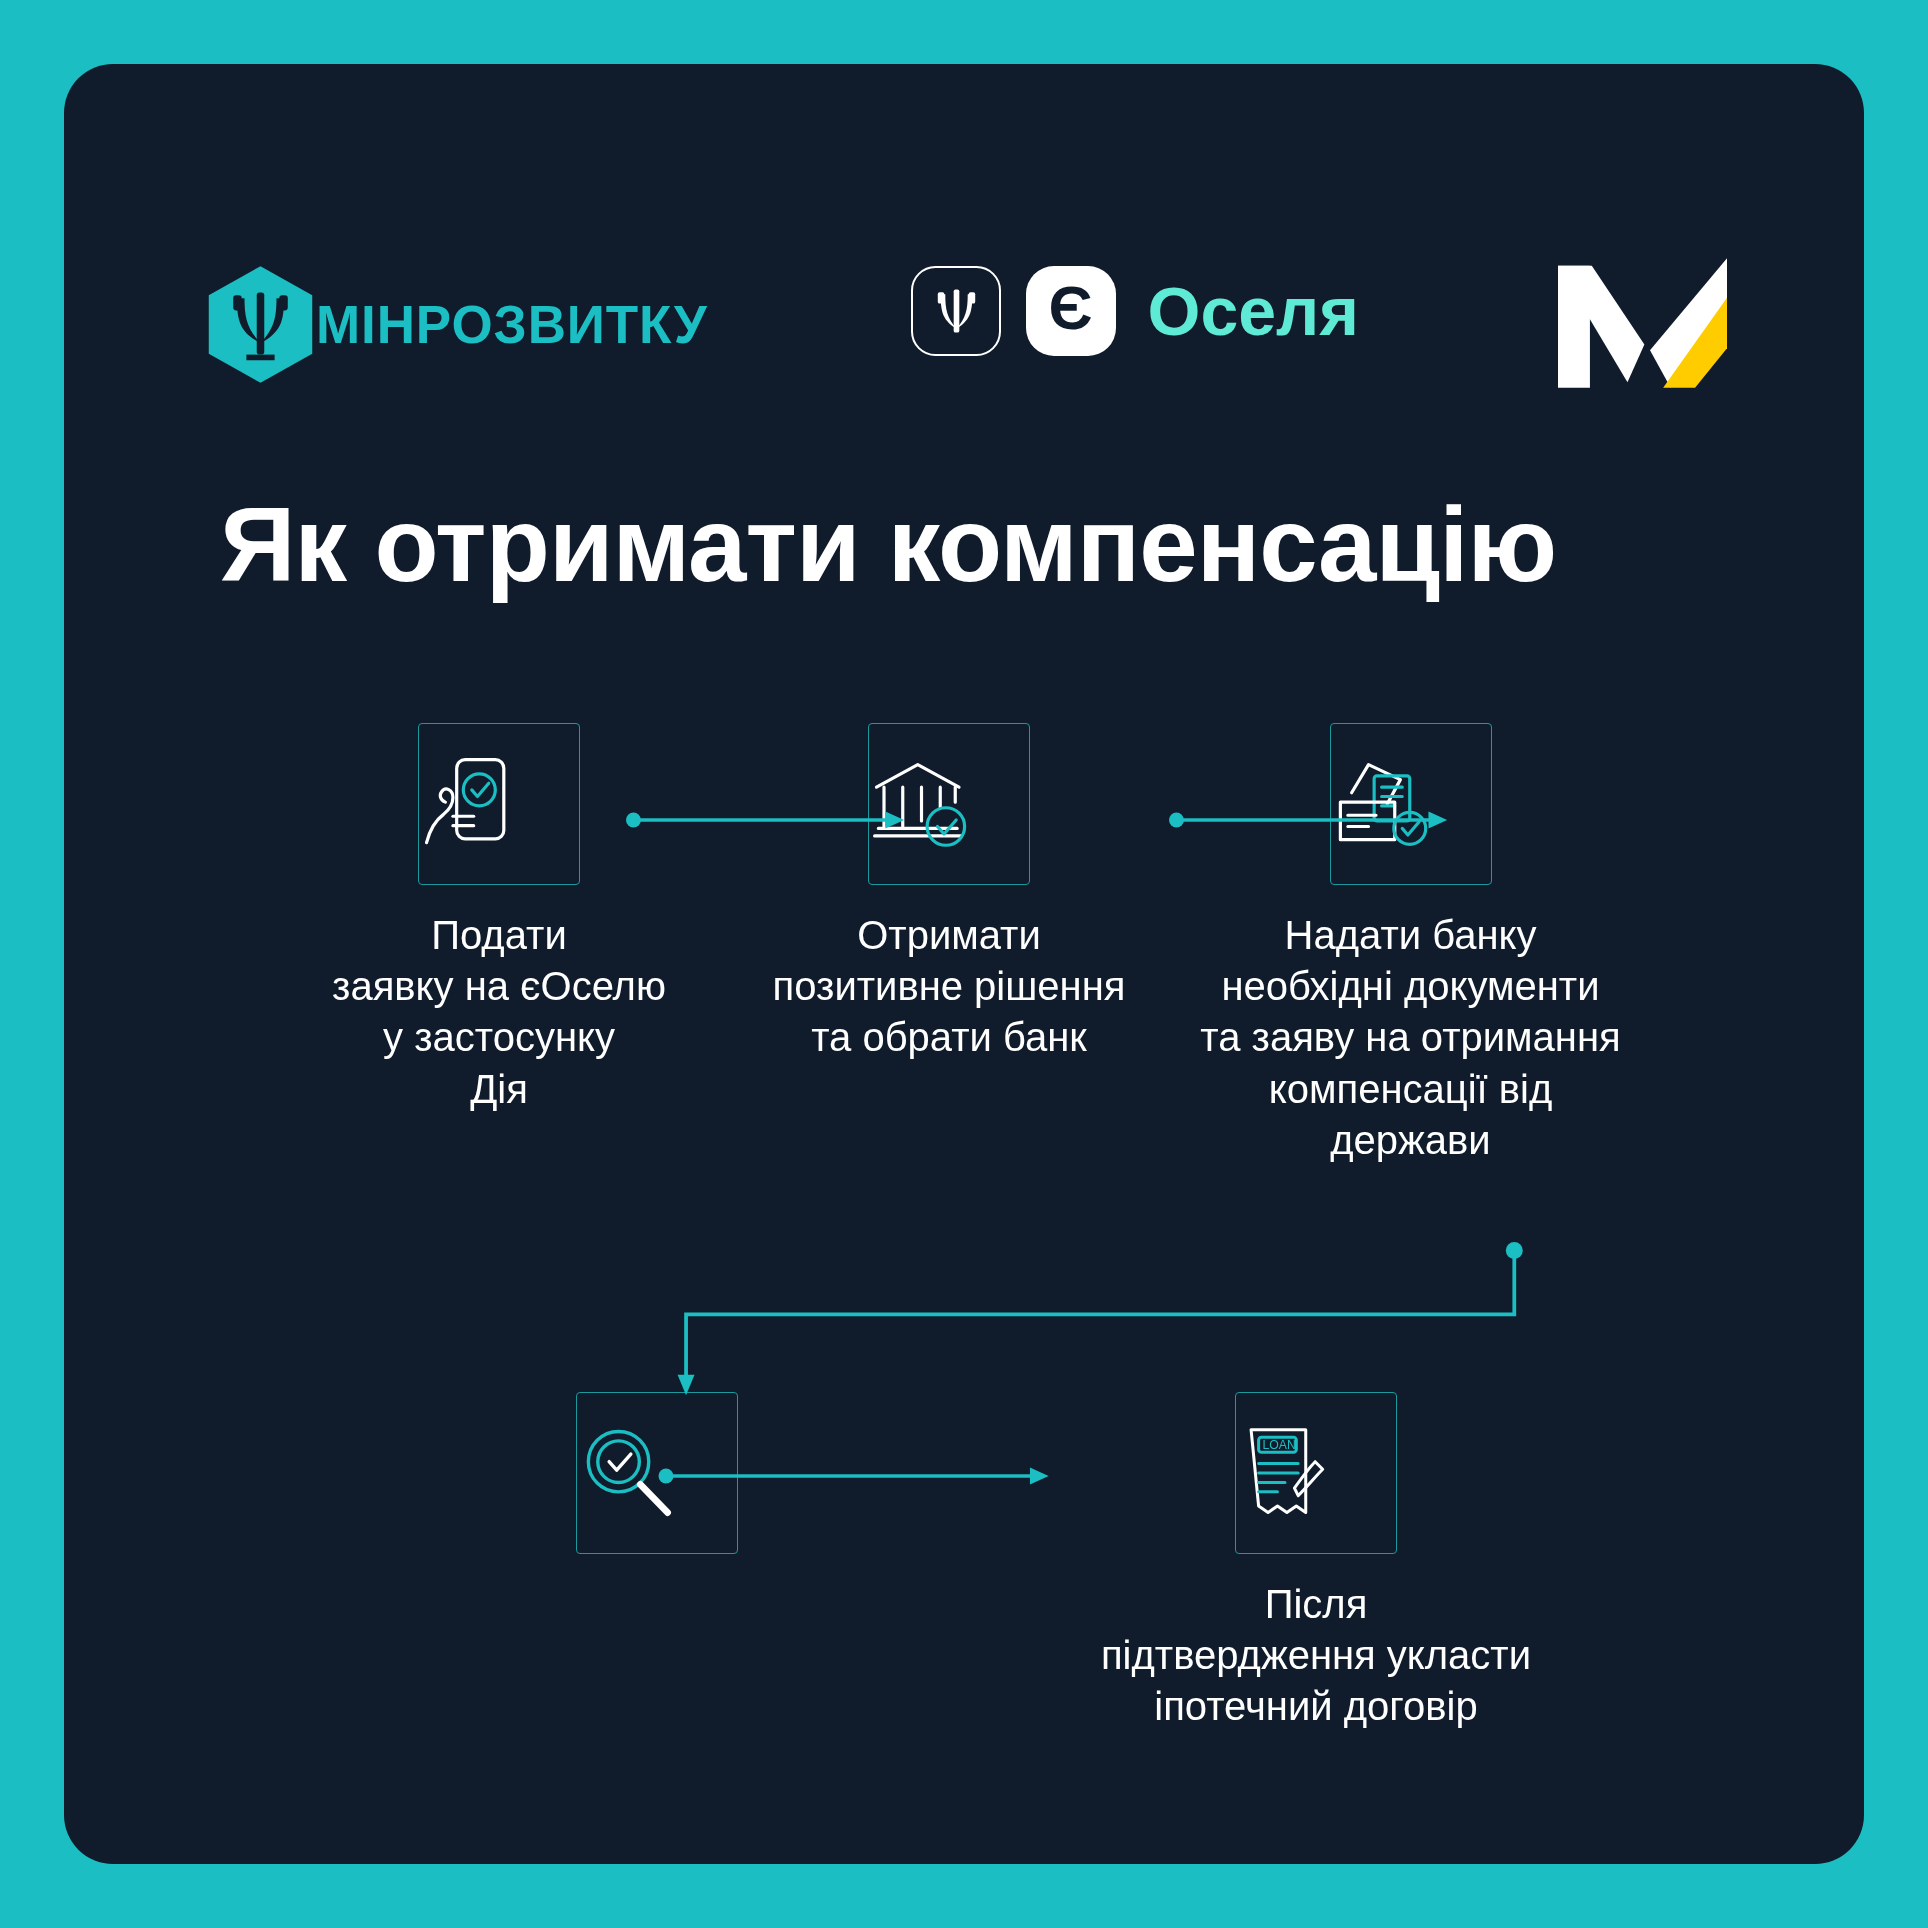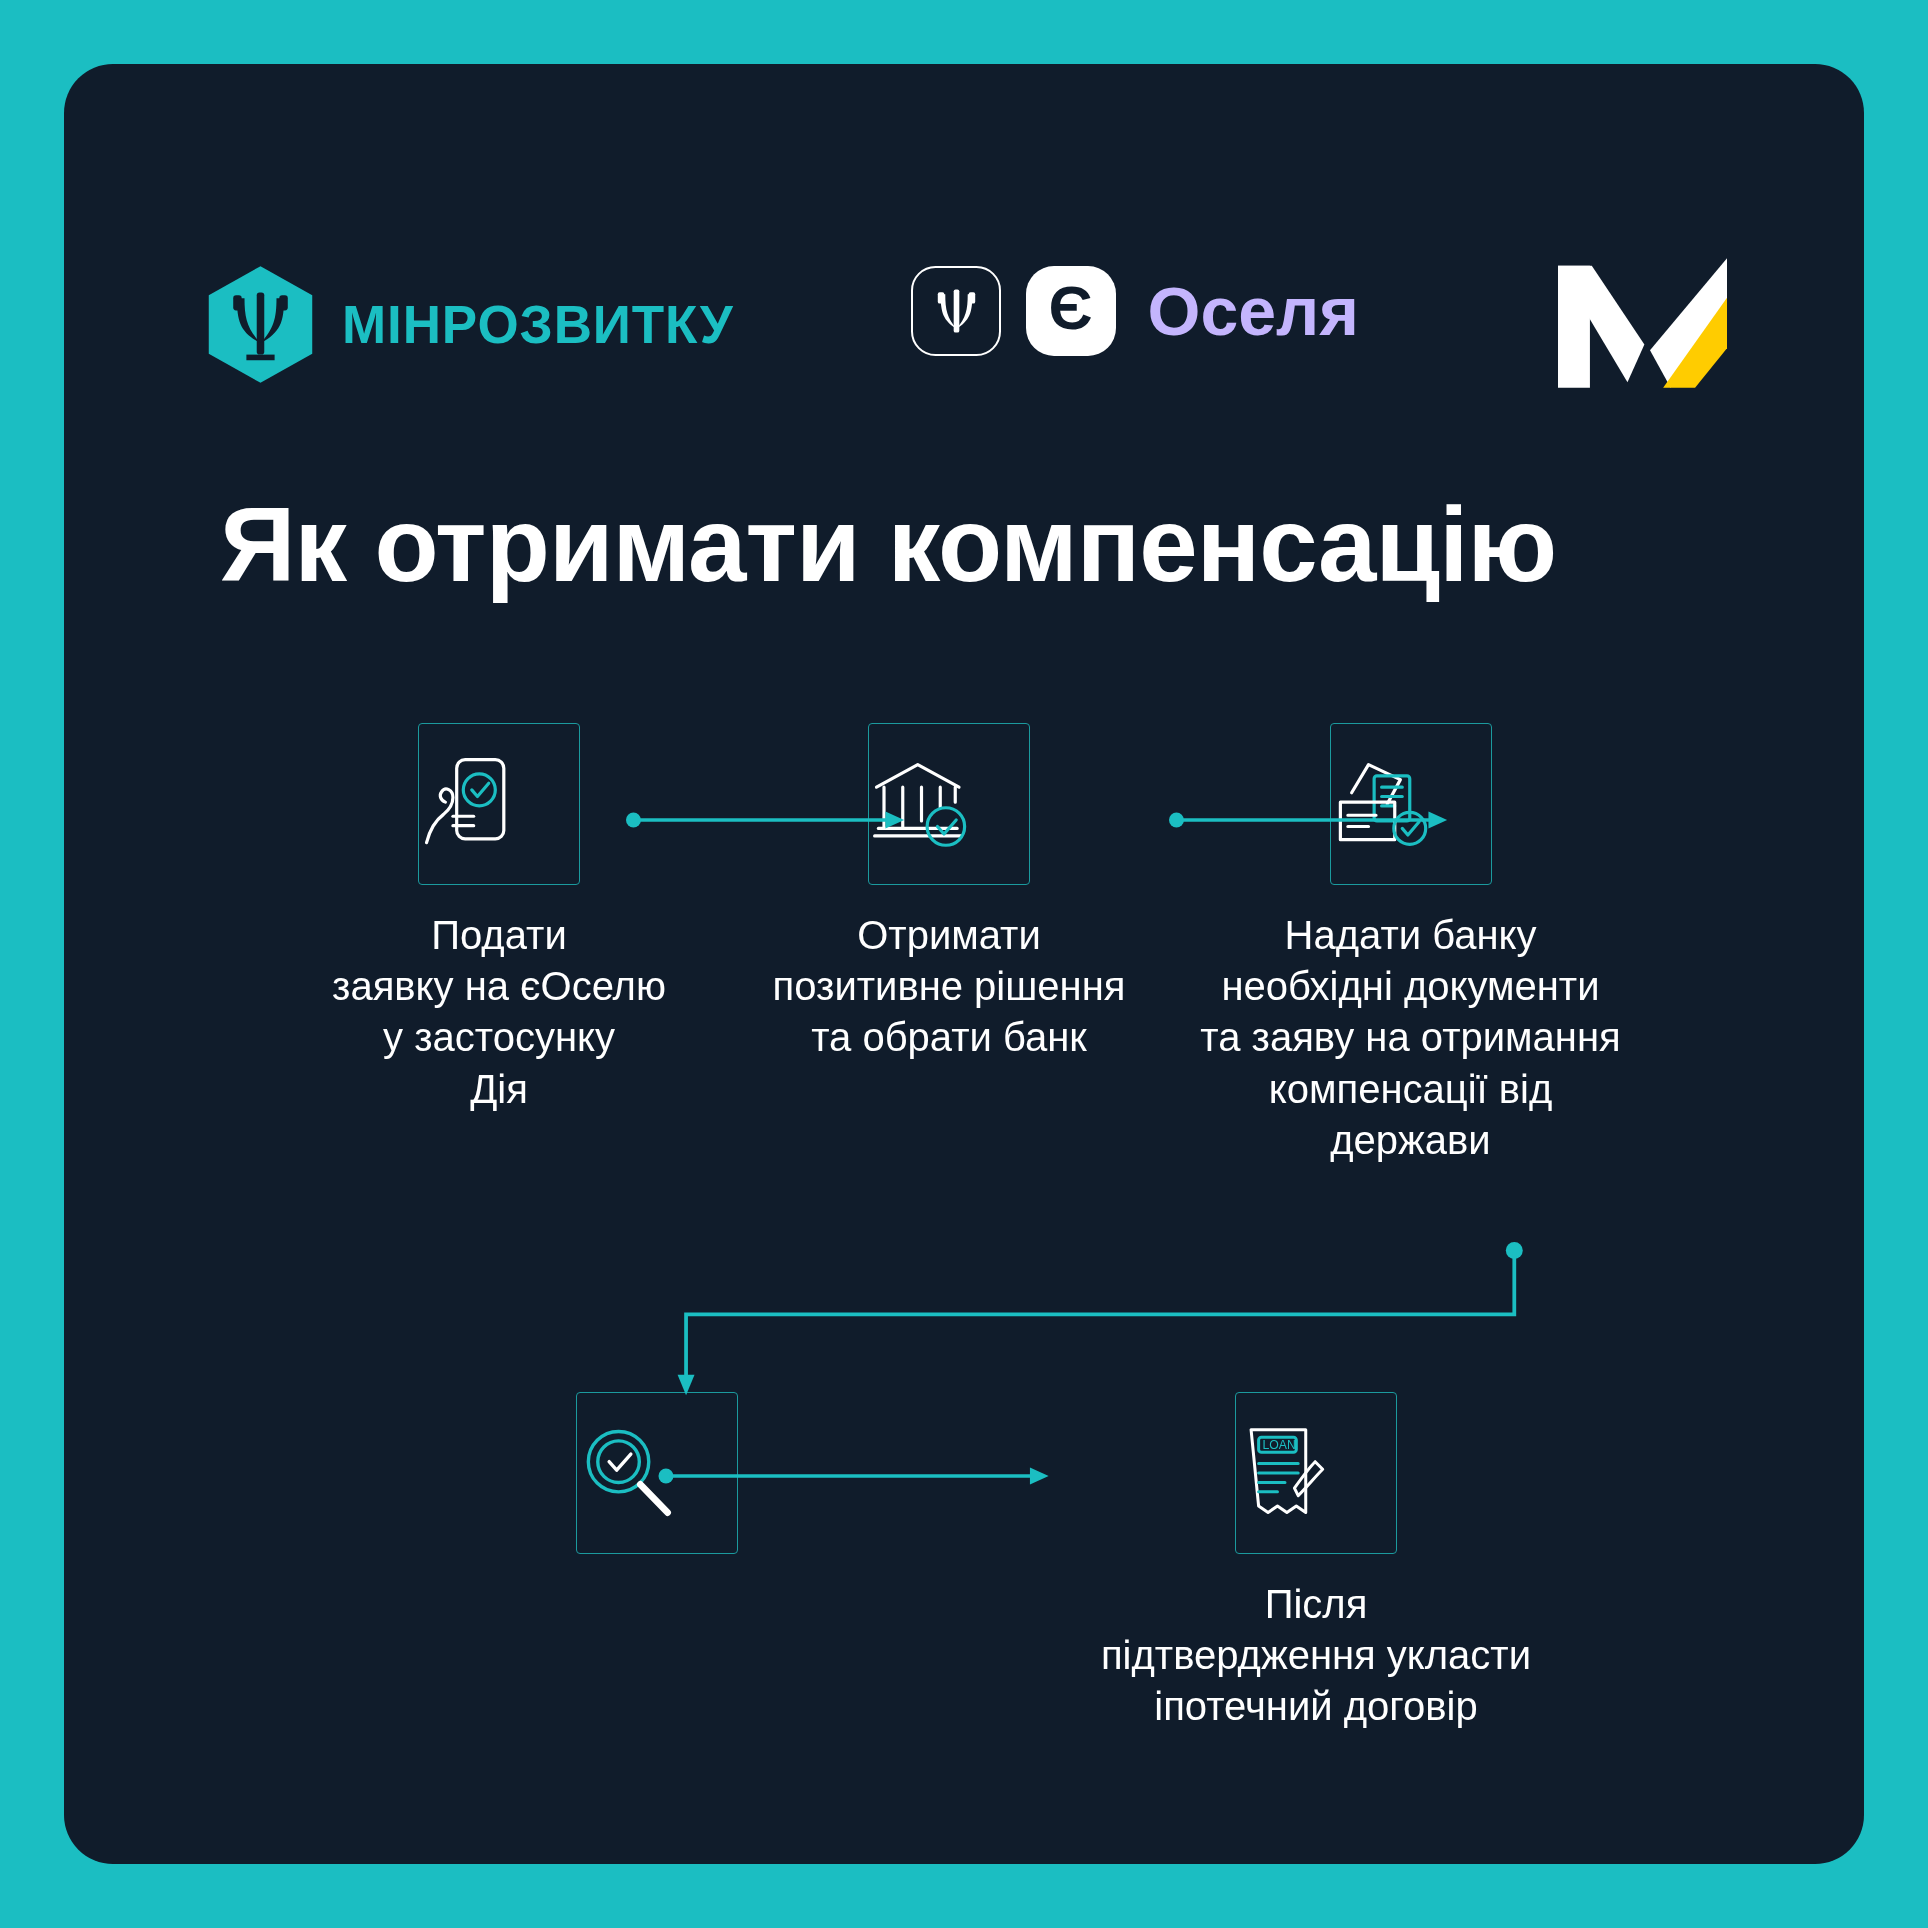--- a/index.html
+++ b/index.html
@@ -40,21 +40,20 @@
     top: 200px;
     width: 1800px;
     height: 132px;
   }
   .minrozvytku {
     position: absolute;
     left: 141px;
     top: 0;
     display: flex;
     align-items: center;
-    gap: 26px;
   }
   .hex {
     width: 111px;
     height: 121px;
     position: relative;
   }
   .minro-text {
     color: #1bbec2;
     font-size: 53px;
     font-weight: bold;
@@ -89,21 +88,21 @@
     justify-content: center;
   }
   .e-glyph {
     color: #101c2b;
     font-size: 62px;
     font-weight: bold;
     line-height: 1;
     margin-top: -5.6px;
   }
   .oselya-text {
-    color: #c4b5fd;
+    color: #5eead4;
     font-size: 68px;
     font-weight: bold;
     white-space: nowrap;
     margin-left: 7.5px;
   }
   .mlogo {
     position: absolute;
     right: 137px;
     top: -5.6px;
     width: 169px;

